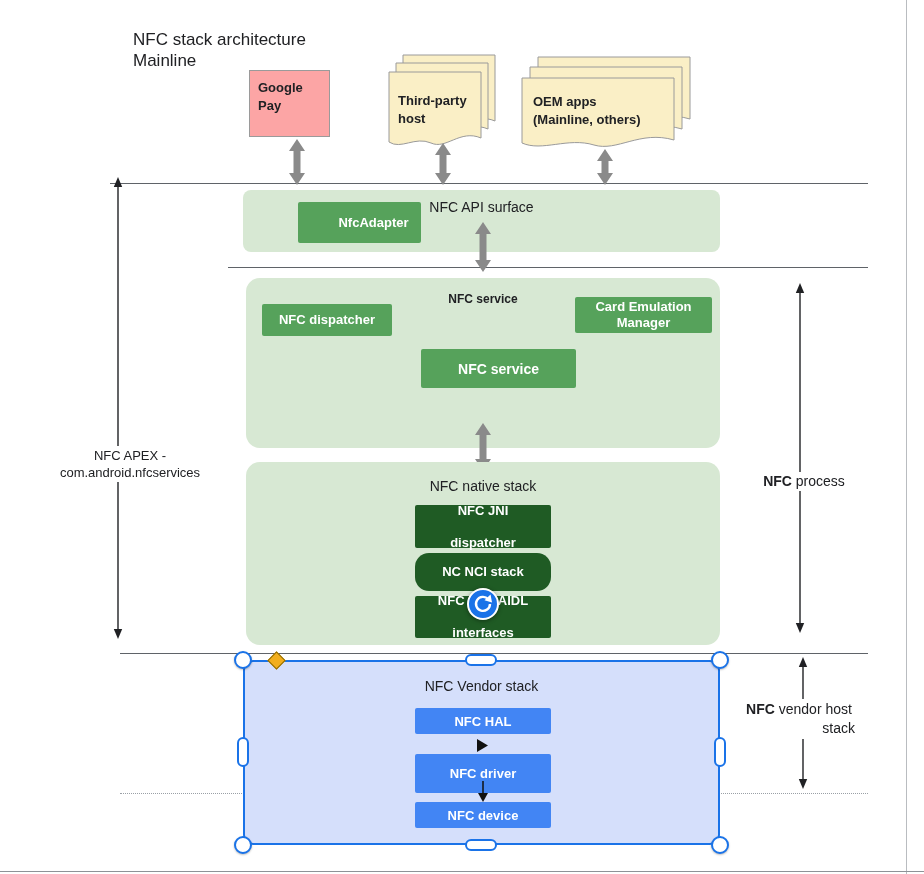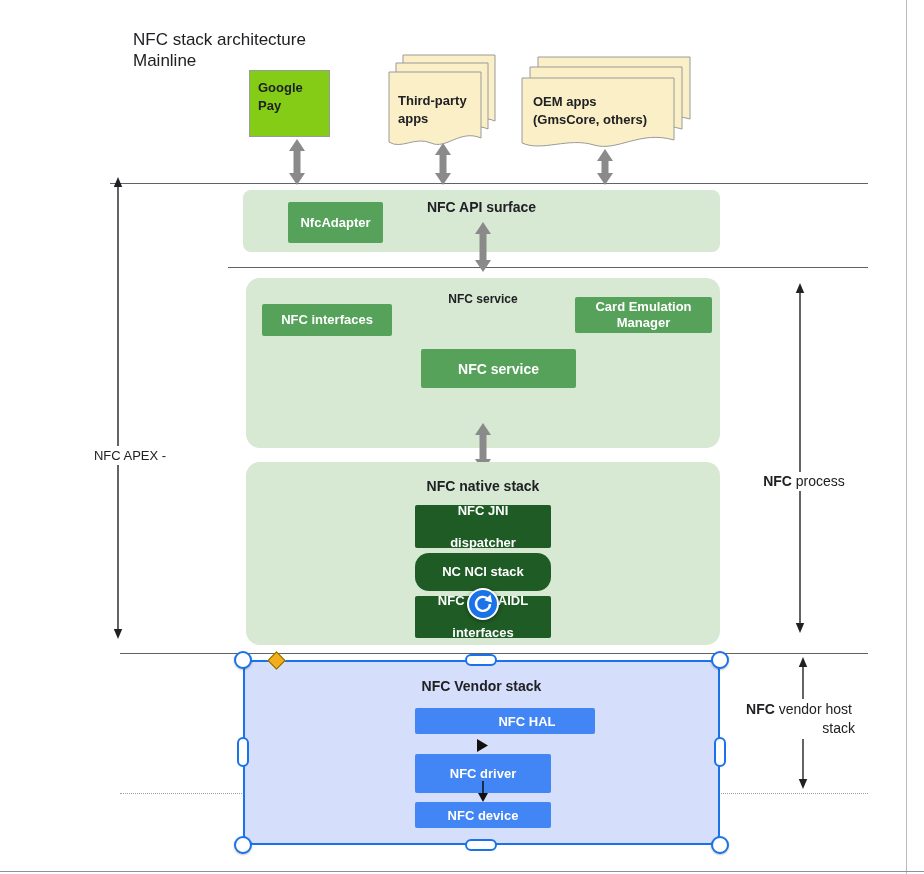--- a/index.html
+++ b/index.html
@@ -11,21 +11,21 @@
   .abs{position:absolute;}
   .hline{position:absolute;height:1px;background:#5f6368;}
   .dotline{position:absolute;height:0;border-top:1px dotted #9aa0a6;}
   .green-container{position:absolute;background:#d7e8d3;border-radius:14px;}
   .green-btn{position:absolute;background:#56a25b;color:#fff;font-weight:bold;font-size:13px;
     display:flex;align-items:center;justify-content:center;text-align:center;border-radius:2px;line-height:16px;}
   .dkgreen-btn{position:absolute;background:#1f5b24;color:#fff;font-weight:bold;font-size:13px;
     display:flex;align-items:center;justify-content:center;text-align:center;border-radius:2px;line-height:16px;gap:16px;}
   .blue-btn{position:absolute;background:#4285f4;color:#fff;font-weight:bold;font-size:13px;
     display:flex;align-items:center;justify-content:center;text-align:center;border-radius:2px;line-height:15px;}
-  .sec-title{position:absolute;font-weight:bold;font-size:14px;text-align:center;color:#202124;}
+  .sec-title{position:absolute;font-weight:normal;font-size:14px;text-align:center;color:#202124;}
   .shape-label{position:absolute;font-weight:bold;font-size:13px;color:#202124;line-height:18px;}
   .side-label{position:absolute;background:#ffffff;text-align:center;font-size:13px;line-height:17px;padding:1px 2px;}
   .handle-circle{position:absolute;width:18px;height:18px;border-radius:50%;background:#fff;
     border:2.5px solid #1a73e8;box-sizing:border-box;box-shadow:0 1px 2px rgba(0,0,0,.25);}
   .pill-v{position:absolute;width:12px;height:30px;border-radius:7px;background:#fff;
     border:2.5px solid #1a73e8;box-sizing:border-box;}
   .pill-h{position:absolute;width:32px;height:12px;border-radius:7px;background:#fff;
     border:2.5px solid #1a73e8;box-sizing:border-box;}
   .diamond{position:absolute;width:13px;height:13px;background:#f2ae1c;border:1.5px solid #8f6b00;
     box-sizing:border-box;transform:rotate(45deg);}
@@ -42,72 +42,72 @@
   <div class="hline" style="left:110px;top:183px;width:758px;"></div>
   <div class="hline" style="left:228px;top:267px;width:640px;"></div>
   <div class="hline" style="left:120px;top:653px;width:748px;"></div>
   <div class="dotline" style="left:120px;top:793px;width:748px;"></div>
 
   <div class="abs" style="left:133px;top:29px;font-size:17px;line-height:21px;">
     <span style="display:block;">NFC stack architecture</span>
     <span style="display:block;">Mainline</span>
   </div>
 
-  <div class="abs" style="left:249px;top:70px;width:81px;height:67px;background:#84cc16;border:1px solid #9a9a9a;box-sizing:border-box;">
+  <div class="abs" style="left:249px;top:70px;width:81px;height:67px;background:#fca5a5;border:1px solid #9a9a9a;box-sizing:border-box;">
     <div class="shape-label" style="left:8px;top:8px;">
       <span style="display:block;">Google</span>
       <span style="display:block;">Pay</span>
     </div>
   </div>
 
   <svg class="abs" style="left:388px;top:54px;" width="118" height="102" viewBox="0 0 118 102">
     <g fill="#faefc6" stroke="#9a9a9a" stroke-width="1">
       <path transform="translate(15,1)" d="M0 0 H92 V66 C71 57, 57 78, 42 71 C26 64, 12 78, 0 70 Z"></path>
       <path transform="translate(8,9)" d="M0 0 H92 V66 C71 57, 57 78, 42 71 C26 64, 12 78, 0 70 Z"></path>
       <path transform="translate(1,18)" d="M0 0 H92 V66 C71 57, 57 78, 42 71 C26 64, 12 78, 0 70 Z"></path>
     </g>
   </svg>
   <div class="shape-label" style="left:398px;top:92px;">
     <span style="display:block;text-align:right;">Third-party</span>
-    <span style="display:block;">apps</span>
+    <span style="display:block;">host</span>
   </div>
 
   <svg class="abs" style="left:521px;top:56px;" width="176" height="102" viewBox="0 0 176 102">
     <g fill="#faefc6" stroke="#9a9a9a" stroke-width="1">
       <path transform="translate(17,1)" d="M0 0 H152 V62 C118 52, 95 74, 72 67 C46 59, 20 74, 0 65 Z"></path>
       <path transform="translate(9,11)" d="M0 0 H152 V62 C118 52, 95 74, 72 67 C46 59, 20 74, 0 65 Z"></path>
       <path transform="translate(1,22)" d="M0 0 H152 V62 C118 52, 95 74, 72 67 C46 59, 20 74, 0 65 Z"></path>
     </g>
   </svg>
   <div class="shape-label" style="left:533px;top:93px;">
     <span style="display:block;">OEM apps</span>
-    <span style="display:block;">(GmsCore, others)</span>
+    <span style="display:block;">(Mainline, others)</span>
   </div>
 
   <svg class="abs" style="left:286px;top:139px;" width="22" height="46">
     <polygon fill="#8a8a8a" points="11,0 19,12 14.5,12 14.5,34 19,34 11,46 3,34 7.5,34 7.5,12 3,12"></polygon>
   </svg>
   <svg class="abs" style="left:432px;top:143px;" width="22" height="42">
     <polygon fill="#8a8a8a" points="11,0 19,12 14.5,12 14.5,30 19,30 11,42 3,30 7.5,30 7.5,12 3,12"></polygon>
   </svg>
   <svg class="abs" style="left:594px;top:149px;" width="22" height="36">
     <polygon fill="#8a8a8a" points="11,0 19,12 14.5,12 14.5,24 19,24 11,36 3,24 7.5,24 7.5,12 3,12"></polygon>
   </svg>
 
   <div class="green-container" style="left:243px;top:190px;width:477px;height:62px;border-radius:8px;"></div>
   <div class="sec-title" style="left:243px;top:199px;width:477px;">NFC API surface</div>
-  <div class="green-btn" style="left:288px;top:202px;width:95px;height:41px;">NfcAdapter</div>
+  <div class="green-btn" style="left:298px;top:202px;width:95px;height:41px;padding-left:28px;">NfcAdapter</div>
 
   <svg class="abs" style="left:472px;top:222px;" width="22" height="50">
     <polygon fill="#8a8a8a" points="11,0 19,12 14.5,12 14.5,38 19,38 11,50 3,38 7.5,38 7.5,12 3,12"></polygon>
   </svg>
 
   <div class="green-container" style="left:246px;top:278px;width:474px;height:170px;"></div>
   <div class="abs" style="left:246px;top:292px;width:474px;text-align:center;font-size:12px;font-weight:600;">NFC service</div>
-  <div class="green-btn" style="left:262px;top:304px;width:130px;height:32px;">NFC interfaces</div>
+  <div class="green-btn" style="left:262px;top:304px;width:130px;height:32px;">NFC dispatcher</div>
   <div class="green-btn" style="left:575px;top:297px;width:137px;height:36px;flex-direction:column;">
     <span style="display:block;">Card Emulation</span>
     <span style="display:block;">Manager</span>
   </div>
   <div class="green-btn" style="left:421px;top:349px;width:155px;height:39px;font-size:14px;">NFC service</div>
 
   <svg class="abs" style="left:472px;top:423px;" width="22" height="48">
     <polygon fill="#8a8a8a" points="11,0 19,12 14.5,12 14.5,36 19,36 11,48 3,36 7.5,36 7.5,12 3,12"></polygon>
   </svg>
 
@@ -123,20 +123,21 @@
     <span style="display:block;">interfaces</span>
   </div>
 
   <svg class="abs" style="left:110px;top:177px;" width="16" height="462">
     <line x1="8" y1="9" x2="8" y2="453" stroke="#202124" stroke-width="1.4"></line>
     <polygon fill="#202124" points="8,0 3.8,10 12.2,10"></polygon>
     <polygon fill="#202124" points="8,462 3.8,452 12.2,452"></polygon>
   </svg>
   <div class="side-label" style="left:30px;top:446px;width:196px;">
     <span style="display:block;">NFC APEX -</span>
+    <span style="display:block;">com.android.nfcservices</span>
   </div>
 
   <svg class="abs" style="left:792px;top:283px;" width="16" height="350">
     <line x1="8" y1="9" x2="8" y2="341" stroke="#202124" stroke-width="1.4"></line>
     <polygon fill="#202124" points="8,0 3.8,10 12.2,10"></polygon>
     <polygon fill="#202124" points="8,350 3.8,340 12.2,340"></polygon>
   </svg>
   <div class="side-label" style="left:750px;top:472px;width:104px;font-size:14px;">
     <span style="font-weight:bold;">NFC</span><span> process</span>
   </div>
@@ -146,21 +147,21 @@
     <polygon fill="#202124" points="8,0 3.8,10 12.2,10"></polygon>
     <polygon fill="#202124" points="8,132 3.8,122 12.2,122"></polygon>
   </svg>
   <div class="side-label" style="left:741px;top:699px;width:112px;font-size:14px;line-height:19px;">
     <span style="display:block;"><span style="font-weight:bold;">NFC</span><span> vendor host</span></span>
     <span style="display:block;text-align:right;">stack</span>
   </div>
 
   <div class="abs" style="left:243px;top:660px;width:477px;height:185px;background:#d5dffb;border:2.5px solid #1a73e8;border-radius:10px;box-sizing:border-box;"></div>
   <div class="sec-title" style="left:243px;top:678px;width:477px;">NFC Vendor stack</div>
-  <div class="blue-btn" style="left:415px;top:708px;width:136px;height:26px;padding-left:44px;">NFC HAL</div>
+  <div class="blue-btn" style="left:415px;top:708px;width:136px;height:26px;">NFC HAL</div>
   <svg class="abs" style="left:477px;top:739px;" width="12" height="14">
     <polygon fill="#111" points="0,0 11,6.5 0,13"></polygon>
   </svg>
   <div class="blue-btn" style="left:415px;top:754px;width:136px;height:39px;">NFC driver</div>
   <svg class="abs" style="left:476px;top:781px;" width="14" height="21">
     <line x1="7" y1="0" x2="7" y2="13" stroke="#111" stroke-width="1.5"></line>
     <polygon fill="#111" points="7,21 2,12 12,12"></polygon>
   </svg>
   <div class="blue-btn" style="left:415px;top:802px;width:136px;height:26px;">NFC device</div>
 

